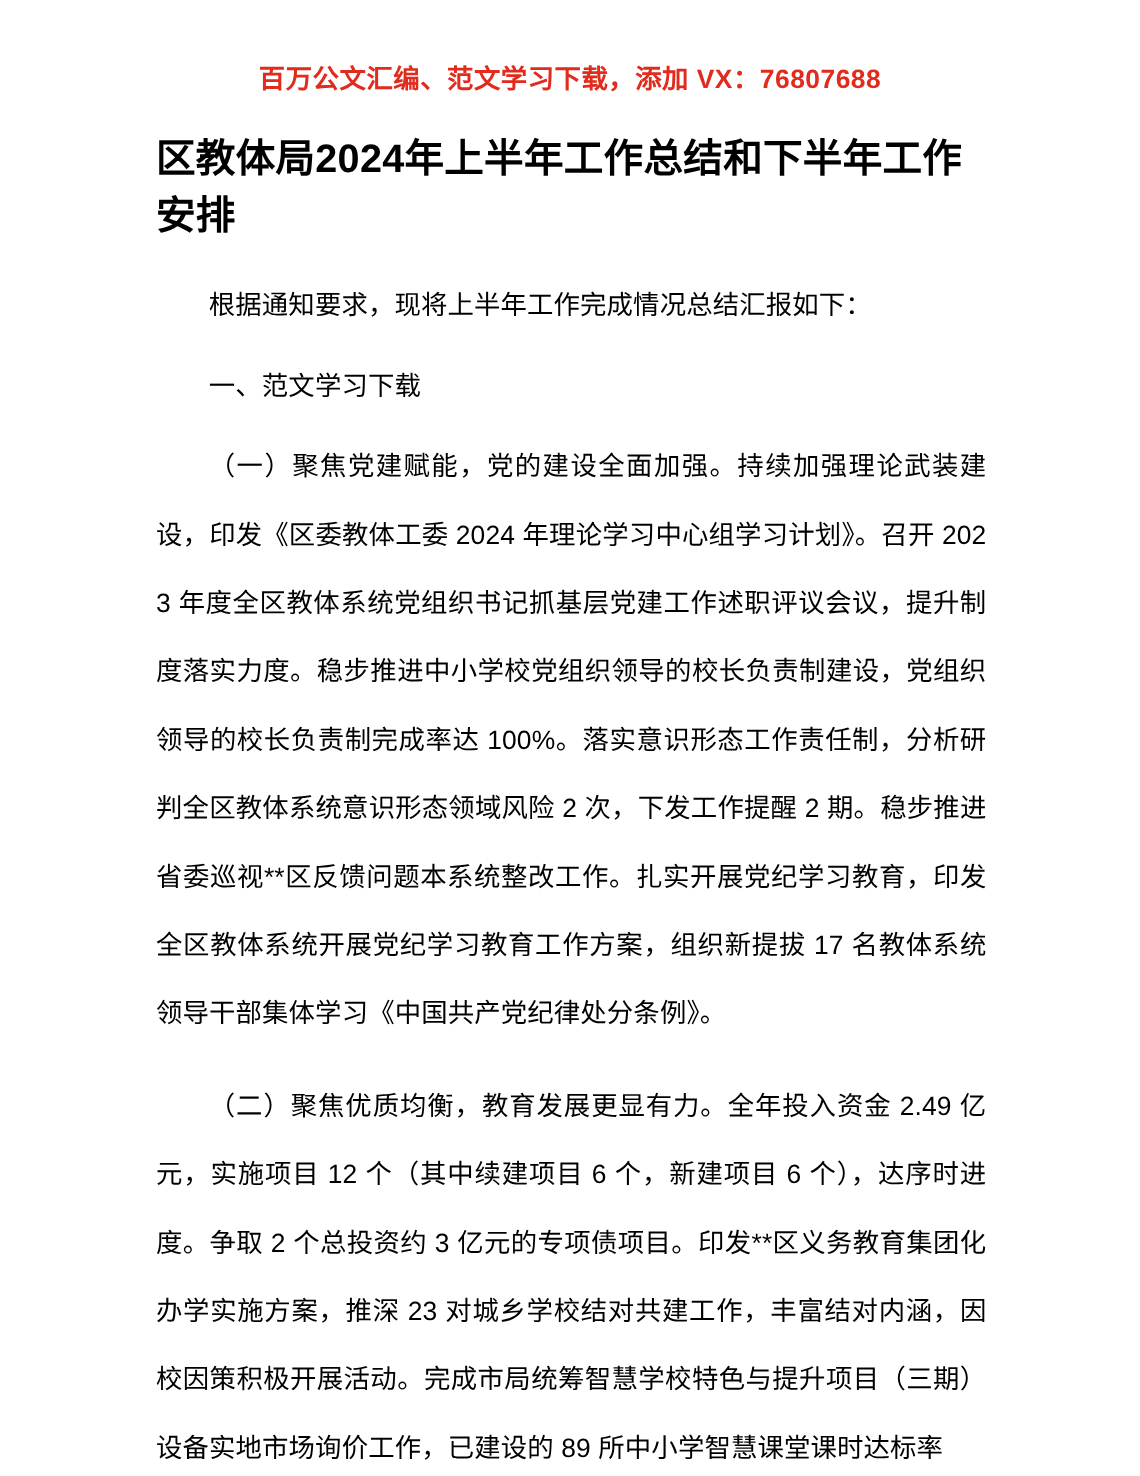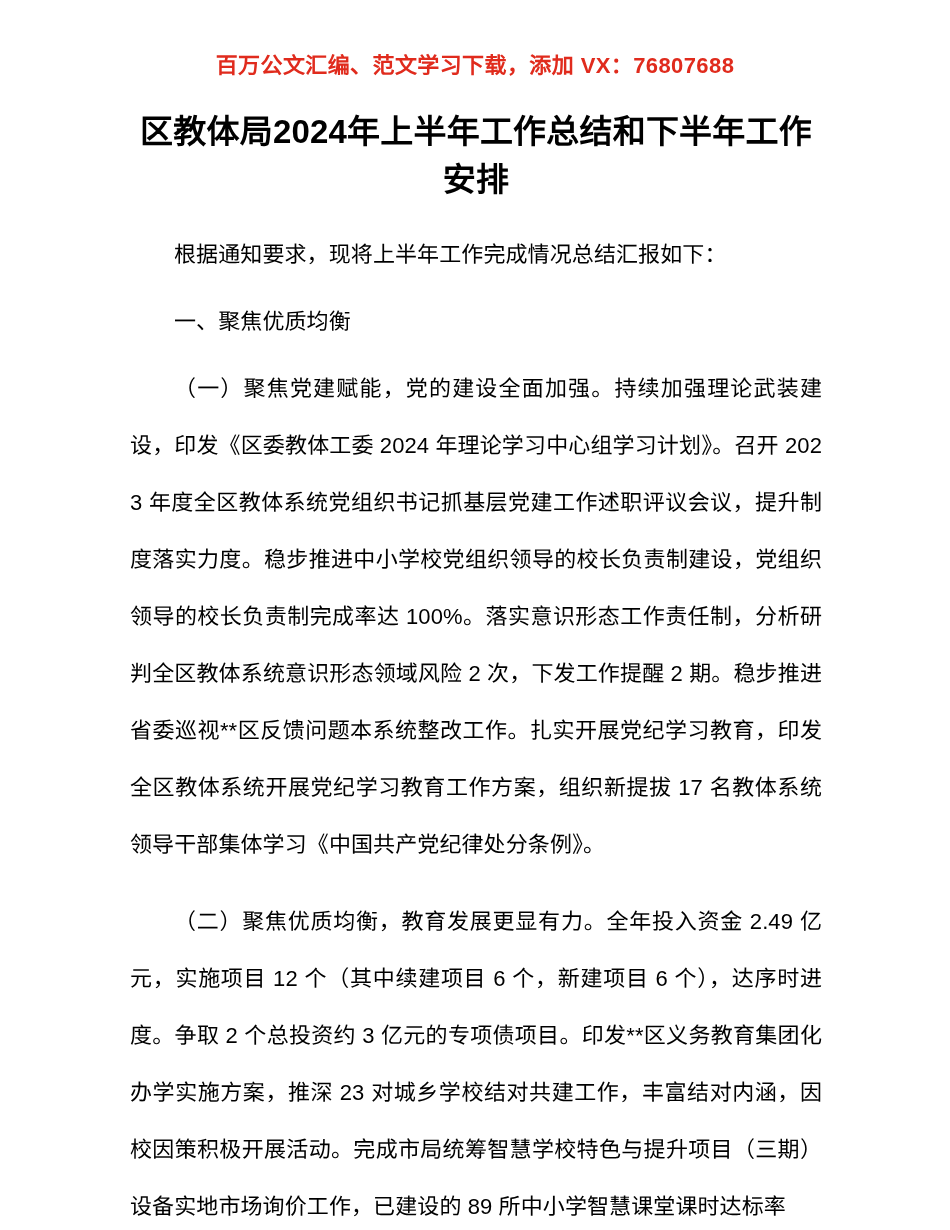--- a/index.html
+++ b/index.html
@@ -43,21 +43,21 @@
     left: 130px;
     width: 692px;
     color: #000000;
   }
 
   
   .doc-title {
     font-size: 33px;
     line-height: 48px;
     font-weight: 700;
-    text-align: center;
+    text-align: left;
     margin: 0 0 0 0;
     letter-spacing: 0.2px;
     word-break: break-all;
   }
 
   
   .para {
     font-size: 22px;
     line-height: 57px;
     text-align: justify;
@@ -89,21 +89,21 @@
   <div class="doc-body clip-bottom">
 
     <h1 class="doc-title">区教体局2024年上半年工作总结和下半年工作安排</h1>
 
     <div class="gap-title"></div>
 
     <p class="para indent">根据通知要求，现将上半年工作完成情况总结汇报如下：</p>
 
     <div class="gap-sm"></div>
 
-    <p class="para indent">一、聚焦优质均衡</p>
+    <p class="para indent">一、范文学习下载</p>
 
     <div class="gap-sm"></div>
 
     <p class="para indent">（一）聚焦党建赋能，党的建设全面加强。持续加强理论武装建设，印发《区委教体工委 2024 年理论学习中心组学习计划》。召开 2023 年度全区教体系统党组织书记抓基层党建工作述职评议会议，提升制度落实力度。稳步推进中小学校党组织领导的校长负责制建设，党组织领导的校长负责制完成率达 100%。落实意识形态工作责任制，分析研判全区教体系统意识形态领域风险 2 次，下发工作提醒 2 期。稳步推进省委巡视**区反馈问题本系统整改工作。扎实开展党纪学习教育，印发全区教体系统开展党纪学习教育工作方案，组织新提拔 17 名教体系统领导干部集体学习《中国共产党纪律处分条例》。</p>
 
     <div class="gap-para"></div>
 
     <p class="para indent">（二）聚焦优质均衡，教育发展更显有力。全年投入资金 2.49 亿元，实施项目 12 个（其中续建项目 6 个，新建项目 6 个），达序时进度。争取 2 个总投资约 3 亿元的专项债项目。印发**区义务教育集团化办学实施方案，推深 23 对城乡学校结对共建工作，丰富结对内涵，因校因策积极开展活动。完成市局统筹智慧学校特色与提升项目（三期）设备实地市场询价工作，已建设的 89 所中小学智慧课堂课时达标率</p>
 
   </div>

